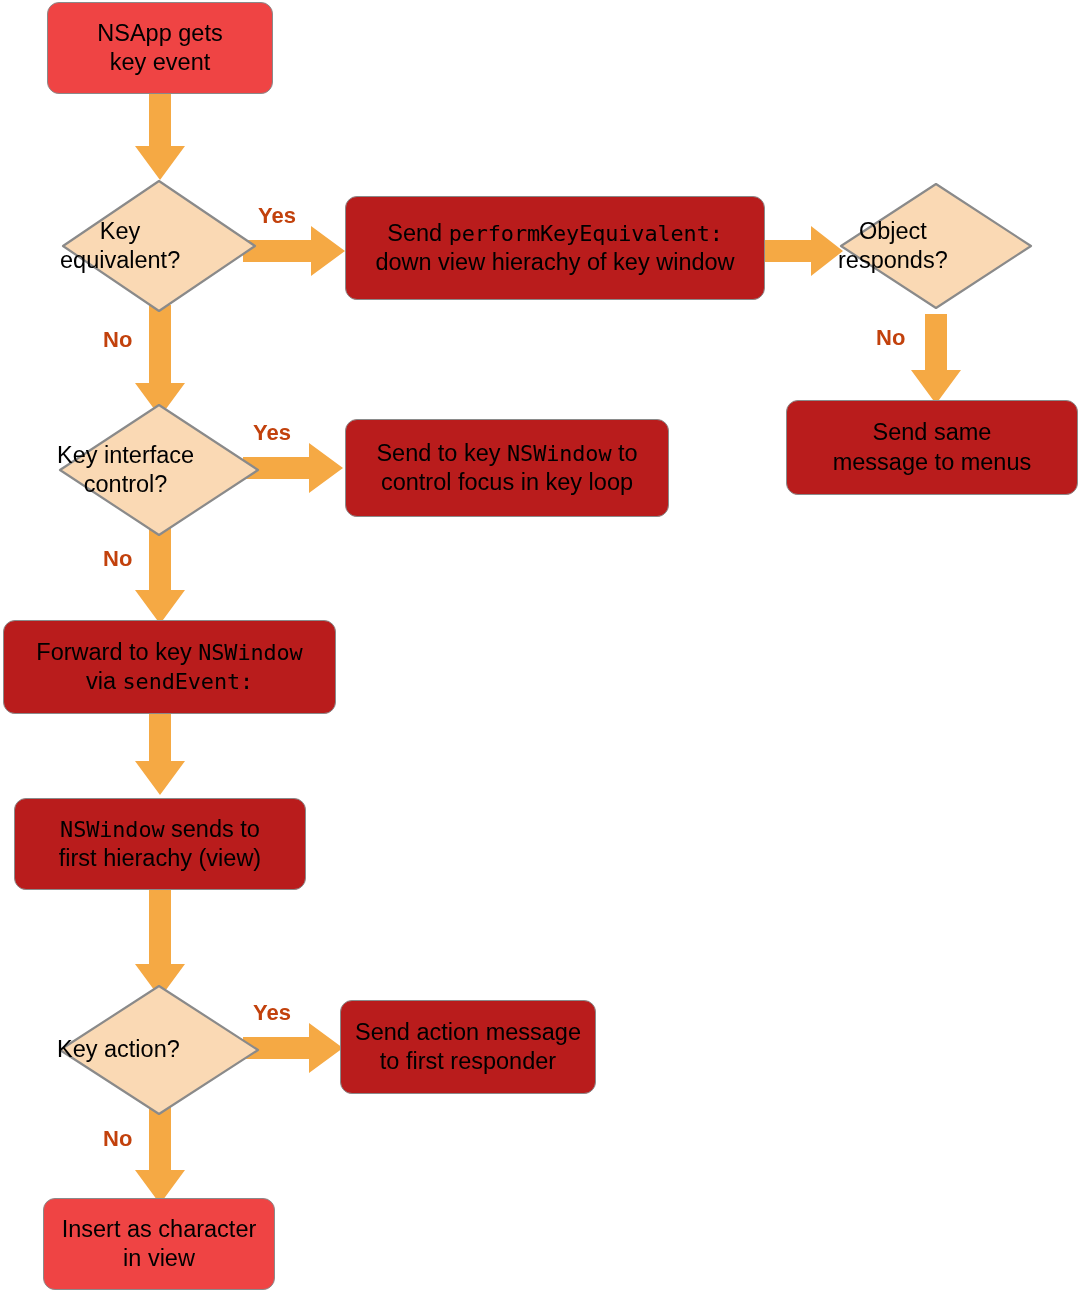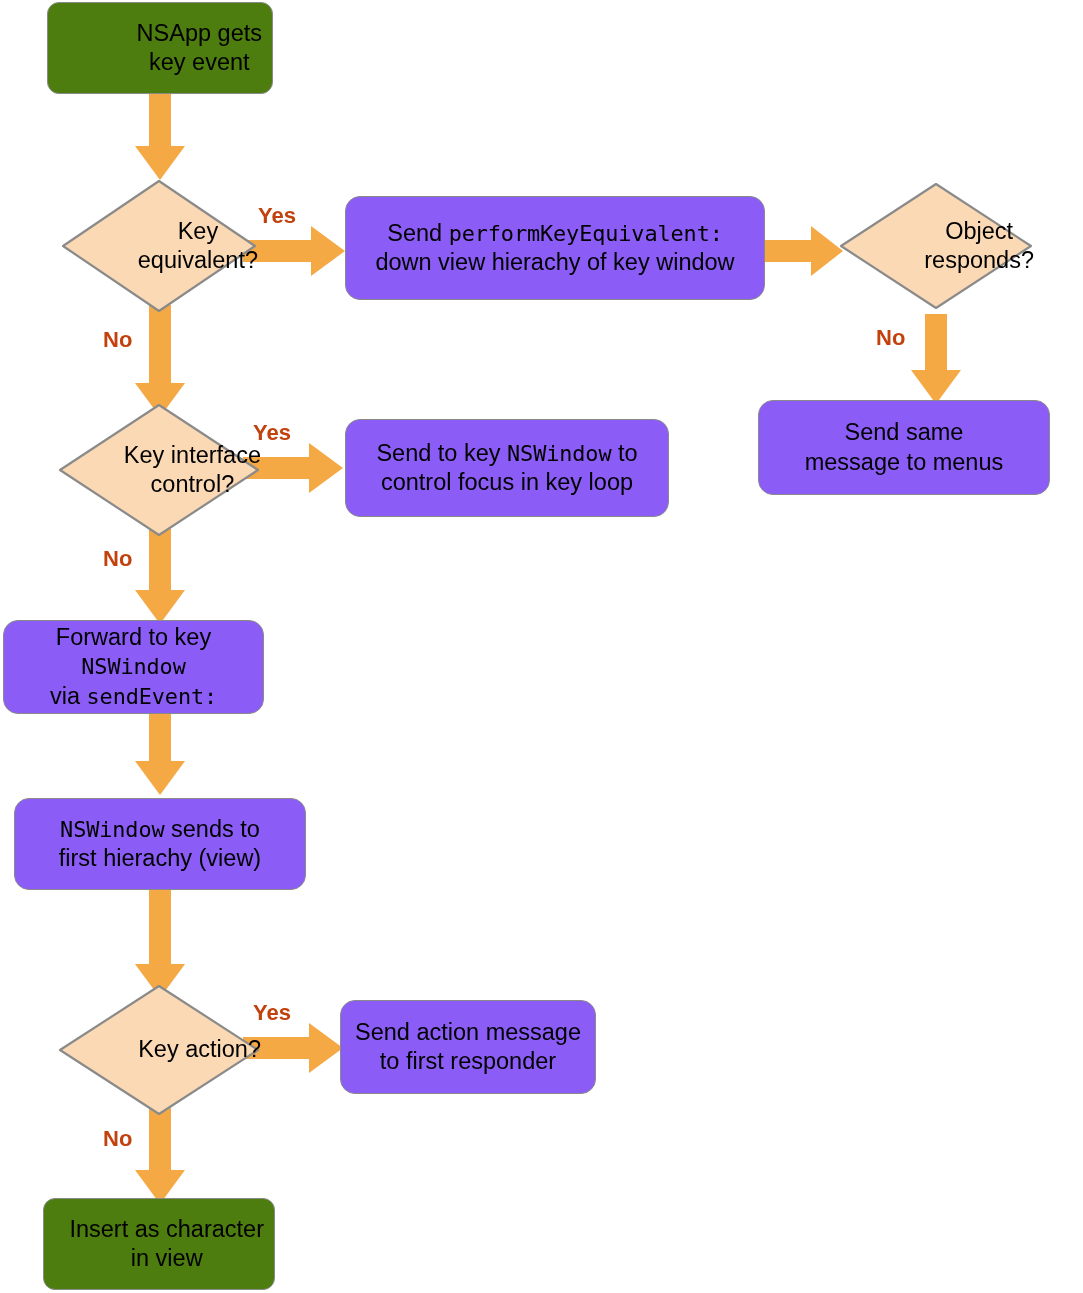--- a/index.html
+++ b/index.html
@@ -26,39 +26,39 @@
     text-align: center;
     color: #000000;
     line-height: 1.24;
   }
   .box {
     border-radius: 12px;
     border: 1.6px solid #8a8a8a;
     font-size: 23.5px;
     padding: 4px 10px;
   }
-  .box.blue  { background: #4d7c0f; justify-content: flex-end; }
-  .box.green { background: #8b5cf6; border-radius: 15px; }
+  .box.blue  { background: #ef4444; }
+  .box.green { background: #b91c1c; }
 
   .diamond-wrap {
     position: absolute;
   }
   .diamond-wrap svg {
     position: absolute;
     left: 0;
     top: 0;
     display: block;
   }
   .diamond-label {
     position: absolute;
     left: 0; top: 0;
     width: 100%; height: 100%;
     display: flex;
     align-items: center;
-    justify-content: flex-end;
+    justify-content: flex-start;
     text-align: center;
     font-size: 23.5px;
     color: #000000;
     line-height: 1.24;
     pointer-events: none;
   }
   .mono {
     font-family: "DejaVu Sans Mono", "Liberation Mono", monospace;
     font-size: 0.93em;
     letter-spacing: -0.1px;
@@ -191,21 +191,21 @@
       <polygon points="98,3 193,65 98,127 3,65" fill="#fad9b4" stroke="#8a8a8a" stroke-width="2.2" stroke-linejoin="round"></polygon>
     </svg>
     <div class="diamond-label">
       <div>
         <span>Object</span><br>
         <span>responds?</span>
       </div>
     </div>
   </div>
 
-  <div class="node box green" style="left:758px; top:400px; width:292px; height:95px;">
+  <div class="node box green" style="left:786px; top:400px; width:292px; height:95px;">
     <div>
       <span>Send same</span><br>
       <span>message to menus</span>
     </div>
   </div>
 
   <div class="diamond-wrap" style="left:57px; top:402px; width:204px; height:136px;">
     <svg width="204" height="136" viewBox="0 0 204 136">
       <polygon points="102,3 201,68 102,133 3,68" fill="#fad9b4" stroke="#8a8a8a" stroke-width="2.2" stroke-linejoin="round"></polygon>
     </svg>
@@ -217,21 +217,21 @@
     </div>
   </div>
 
   <div class="node box green" style="left:345px; top:419px; width:324px; height:98px;">
     <div>
       <span>Send to key </span><span class="mono">NSWindow</span><span> to</span><br>
       <span>control focus in key loop</span>
     </div>
   </div>
 
-  <div class="node box green" style="left:3px; top:620px; width:261px; height:94px;">
+  <div class="node box green" style="left:3px; top:620px; width:333px; height:94px;">
     <div>
       <span>Forward to key </span><span class="mono">NSWindow</span><br>
       <span>via </span><span class="mono">sendEvent:</span>
     </div>
   </div>
 
   <div class="node box green" style="left:14px; top:798px; width:292px; height:92px;">
     <div>
       <span class="mono">NSWindow</span><span> sends to</span><br>
       <span>first hierachy (view)</span>

